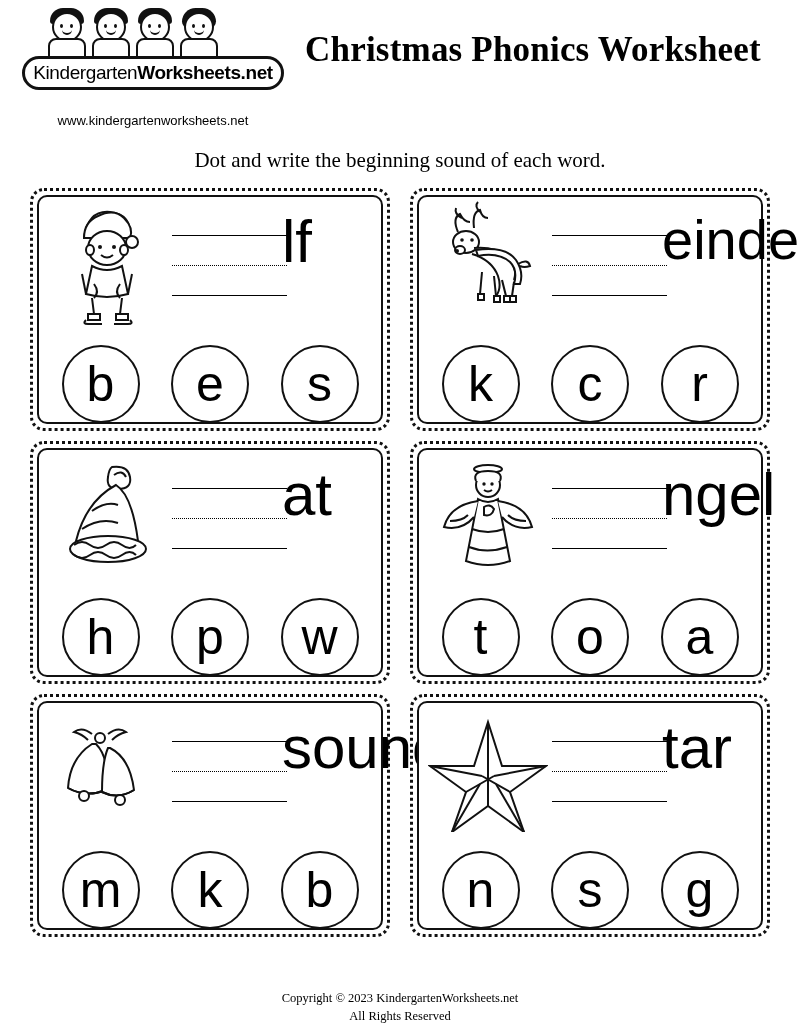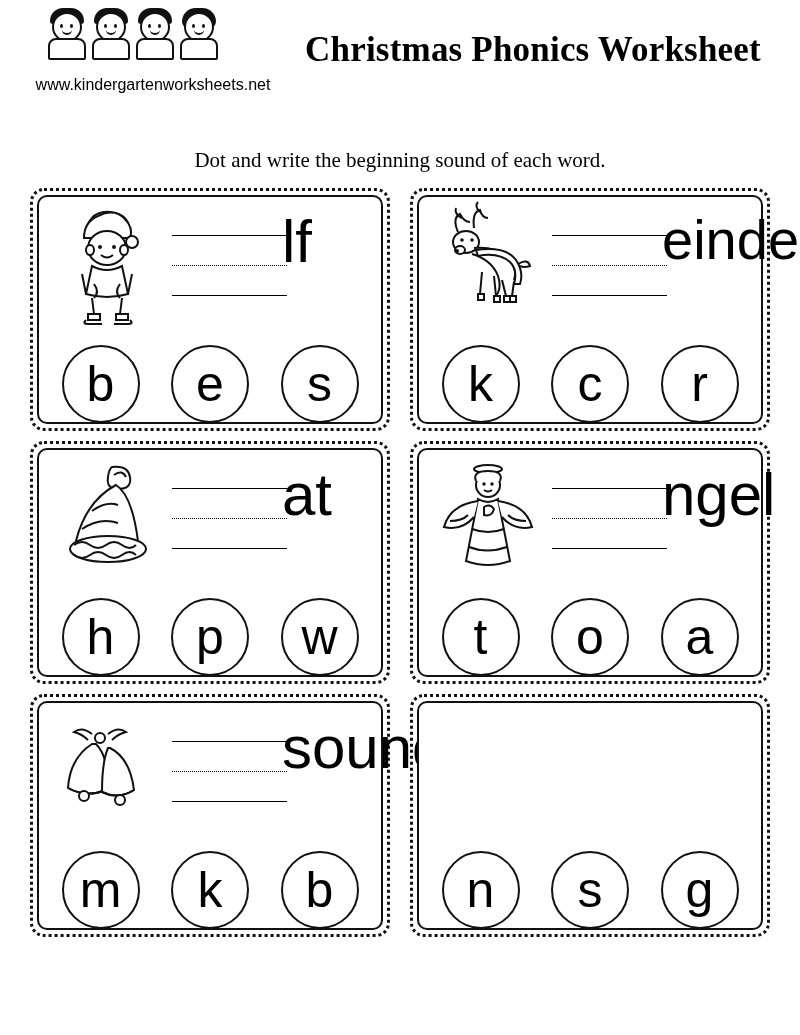--- a/index.html
+++ b/index.html
@@ -94,23 +94,23 @@
     padding: 0 8px;
   }
   .logo-text {
     font-size: 19px;
     letter-spacing: -0.4px;
     white-space: nowrap;
     font-family: "Liberation Sans", sans-serif;
   }
   .logo-text .b { font-weight: bold; }
   .logo-url {
-    margin-top: 16px;
+    margin-top: 23px;
     text-align: center;
-    font-size: 16px;
+    font-size: 13px;
     font-family: "Liberation Sans", sans-serif;
   }
 
   .title {
     position: absolute;
     left: 283px; top: 30px;
     width: 500px;
     text-align: center;
     font-size: 35px;
     font-weight: bold;
@@ -276,20 +276,23 @@
           <div class="body"></div>
         </div>
         <div class="kid k4">
           <div class="hair"></div>
             <div class="head"></div>
           <div class="eye l"></div>
             <div class="eye r"></div>
             <div class="smile"></div>
           <div class="body"></div>
         </div>
+      </div>
+      <div class="logo-banner">
+        <span class="logo-text"><span>Kindergarten</span><span class="b">Worksheets</span><span class="b">.net</span></span>
       </div>
       <div class="logo-url">www.kindergartenworksheets.net</div>
     </div>
 
     <div class="title">Christmas Phonics Worksheet</div>
 
 
     <div class="instructions">Dot and write the beginning sound of each word.</div>
   </div>
 
@@ -493,23 +496,52 @@
       <div class="choices">
         <div class="choice">m</div>
         <div class="choice">k</div>
         <div class="choice">b</div>
       </div>
     </div>
 
     <div class="card">
       <div class="scallop"></div>
       <div class="inner"></div>
+      <div class="card-top">
+        <div class="pic">
+          <svg viewBox="0 0 120 128" width="120" height="128">
+            <g fill="none" stroke="#111" stroke-width="2">
+              <polygon points="60,18 74,62 118,62 82,88 96,128 60,102 24,128 38,88 2,62 46,62" fill="#fff"></polygon>
+              <line x1="60" y1="18" x2="60" y2="72"></line>
+              <line x1="118" y1="62" x2="66" y2="72"></line>
+              <line x1="96" y1="128" x2="68" y2="80"></line>
+              <line x1="24" y1="128" x2="52" y2="80"></line>
+              <line x1="2" y1="62" x2="54" y2="72"></line>
+              <line x1="60" y1="72" x2="60" y2="102"></line>
+              <line x1="54" y1="72" x2="82" y2="88"></line>
+              <line x1="66" y1="72" x2="38" y2="88"></line>
+            </g>
+          </svg>
+        </div>
+        <div class="word-area">
+          <div class="blank-lines">
+            <div class="ln first"></div>
+            <div class="ln dotted"></div>
+            <div class="ln"></div>
+          </div>
+          <div class="word-rest">tar</div>
+        </div>
+      </div>
       <div class="choices">
         <div class="choice">n</div>
         <div class="choice">s</div>
         <div class="choice">g</div>
       </div>
     </div>
 
   </div>
 
+  <div class="footer">
+    <div>Copyright © 2023 KindergartenWorksheets.net</div>
+    <div>All Rights Reserved</div>
+  </div>
 
 </div>
 
 </body></html>

